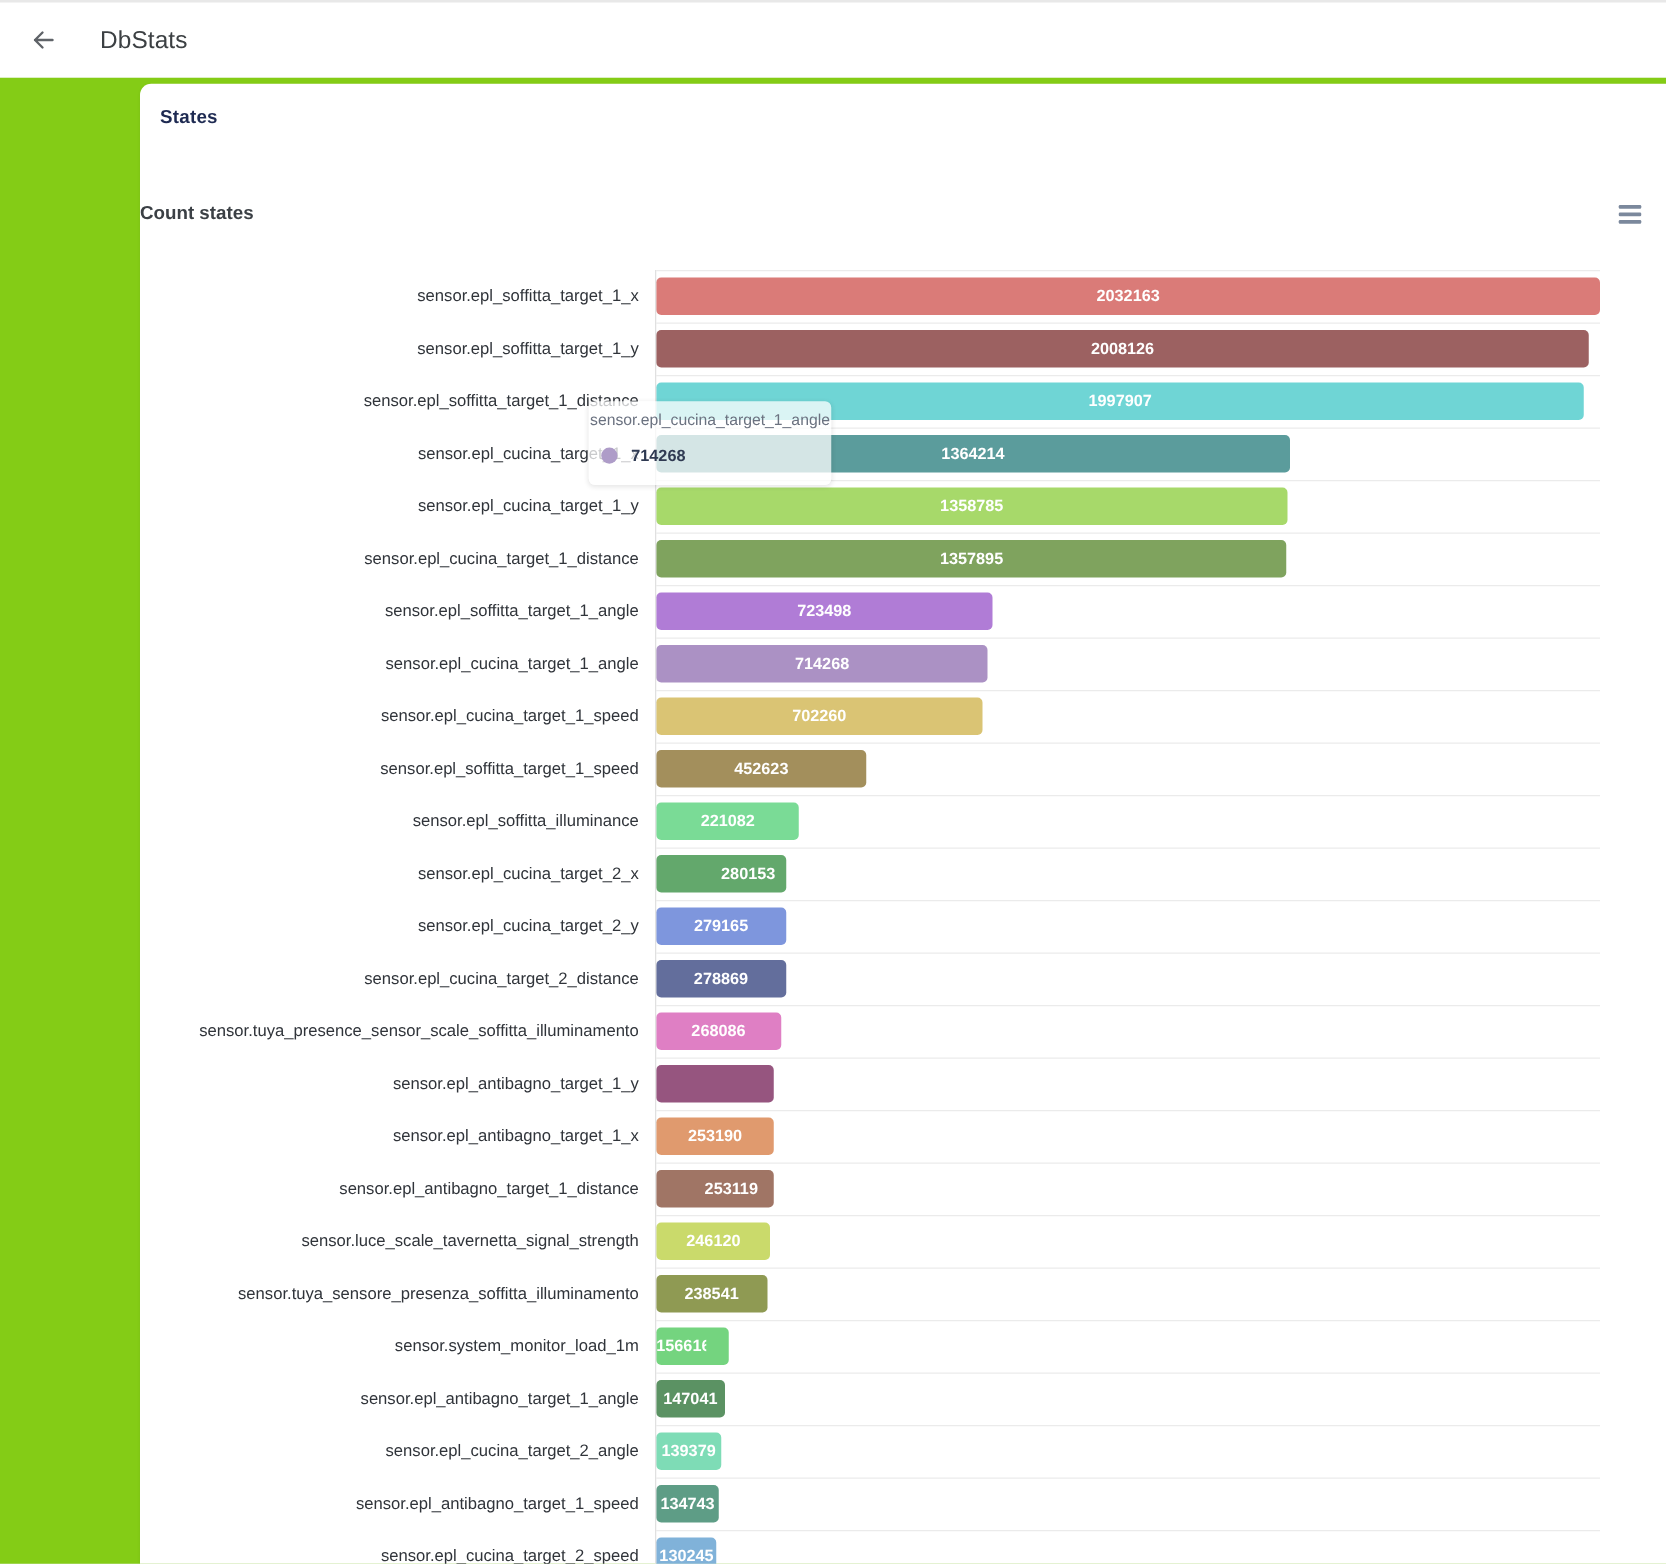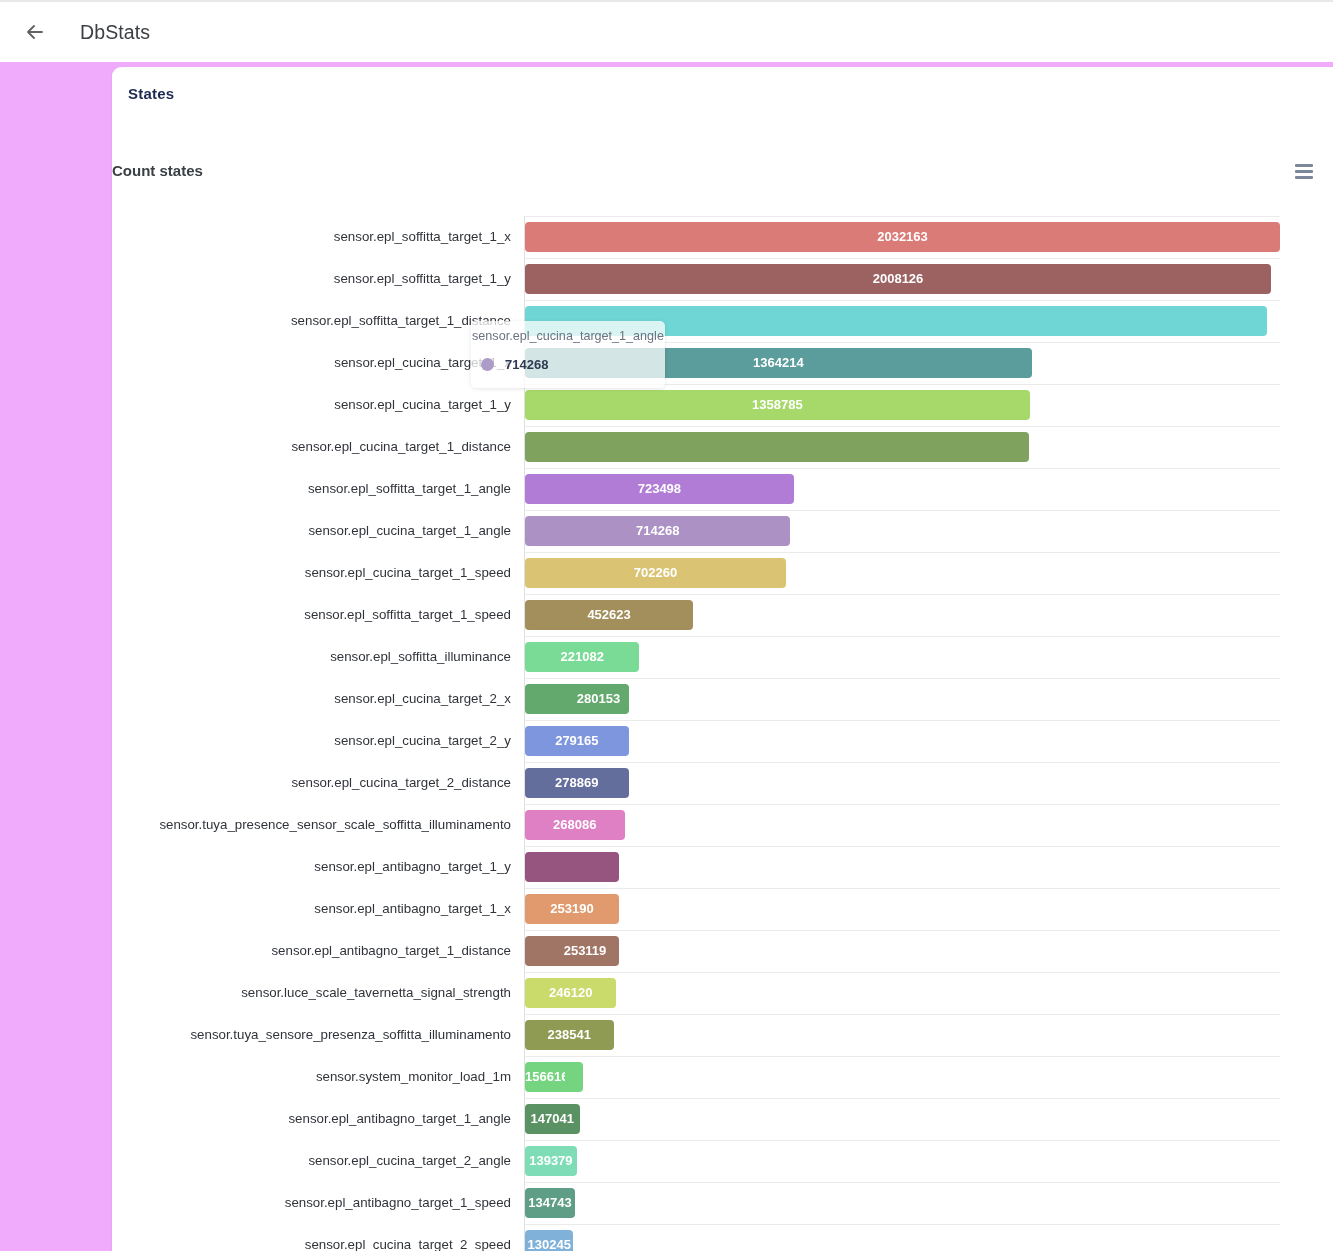--- a/index.html
+++ b/index.html
@@ -35,21 +35,21 @@
     font-size: 19.5px;
     color: #3c4043;
     letter-spacing: .1px;
   }
 
   
   #page-body {
     position: absolute;
     left: 0; top: 62px;
     width: 1333px; height: 1189px;
-    background: #f0abfc;
+    background: #84cc16;
   }
 
   
   #states-card {
     position: absolute;
     left: 112px; top: 5px;
     width: 1221px;
     height: 1184px;
     background: #ffffff;
     border-radius: 9px 0 0 0;
@@ -213,31 +213,33 @@
           <div class="row-label" style="top: 163px;">sensor.epl_soffitta_target_1_x</div>
           <div class="bar" style="top: 155px; width: 755px; background: rgb(218, 123, 120);"></div>
           <div class="bar-value" style="top: 155px; left: 413px; width: 755px;">2032163</div>
           <div class="grid-line" style="top: 191px;"></div>
           <div class="row-label" style="top: 205px;">sensor.epl_soffitta_target_1_y</div>
           <div class="bar" style="top: 197px; width: 746.07px; background: rgb(156, 97, 97);"></div>
           <div class="bar-value" style="top: 197px; left: 413px; width: 746.07px;">2008126</div>
           <div class="grid-line" style="top: 233px;"></div>
           <div class="row-label" style="top: 247px;">sensor.epl_soffitta_target_1_distance</div>
           <div class="bar" style="top: 239px; width: 742.273px; background: rgb(111, 213, 213);"></div>
+          <div class="bar-value" style="top: 239px; left: 413px; width: 742.273px;">1997907</div>
           <div class="grid-line" style="top: 275px;"></div>
           <div class="row-label" style="top: 289px;">sensor.epl_cucina_target_1_x</div>
           <div class="bar" style="top: 281px; width: 506.84px; background: rgb(91, 156, 156);"></div>
           <div class="bar-value" style="top: 281px; left: 413px; width: 506.84px;">1364214</div>
           <div class="grid-line" style="top: 317px;"></div>
           <div class="row-label" style="top: 331px;">sensor.epl_cucina_target_1_y</div>
           <div class="bar" style="top: 323px; width: 504.823px; background: rgb(167, 217, 106);"></div>
           <div class="bar-value" style="top: 323px; left: 413px; width: 504.823px;">1358785</div>
           <div class="grid-line" style="top: 359px;"></div>
           <div class="row-label" style="top: 373px;">sensor.epl_cucina_target_1_distance</div>
           <div class="bar" style="top: 365px; width: 504.492px; background: rgb(127, 163, 94);"></div>
+          <div class="bar-value" style="top: 365px; left: 413px; width: 504.492px;">1357895</div>
           <div class="grid-line" style="top: 401px;"></div>
           <div class="row-label" style="top: 415px;">sensor.epl_soffitta_target_1_angle</div>
           <div class="bar" style="top: 407px; width: 268.798px; background: rgb(176, 124, 214);"></div>
           <div class="bar-value" style="top: 407px; left: 413px; width: 268.798px; text-align: center;">723498</div>
           <div class="grid-line" style="top: 443px;"></div>
           <div class="row-label" style="top: 457px;">sensor.epl_cucina_target_1_angle</div>
           <div class="bar" style="top: 449px; width: 265.369px; background: rgb(171, 145, 196);"></div>
           <div class="bar-value" style="top: 449px; left: 413px; width: 265.369px;">714268</div>
           <div class="grid-line" style="top: 485px;"></div>
           <div class="row-label" style="top: 499px;">sensor.epl_cucina_target_1_speed</div>

